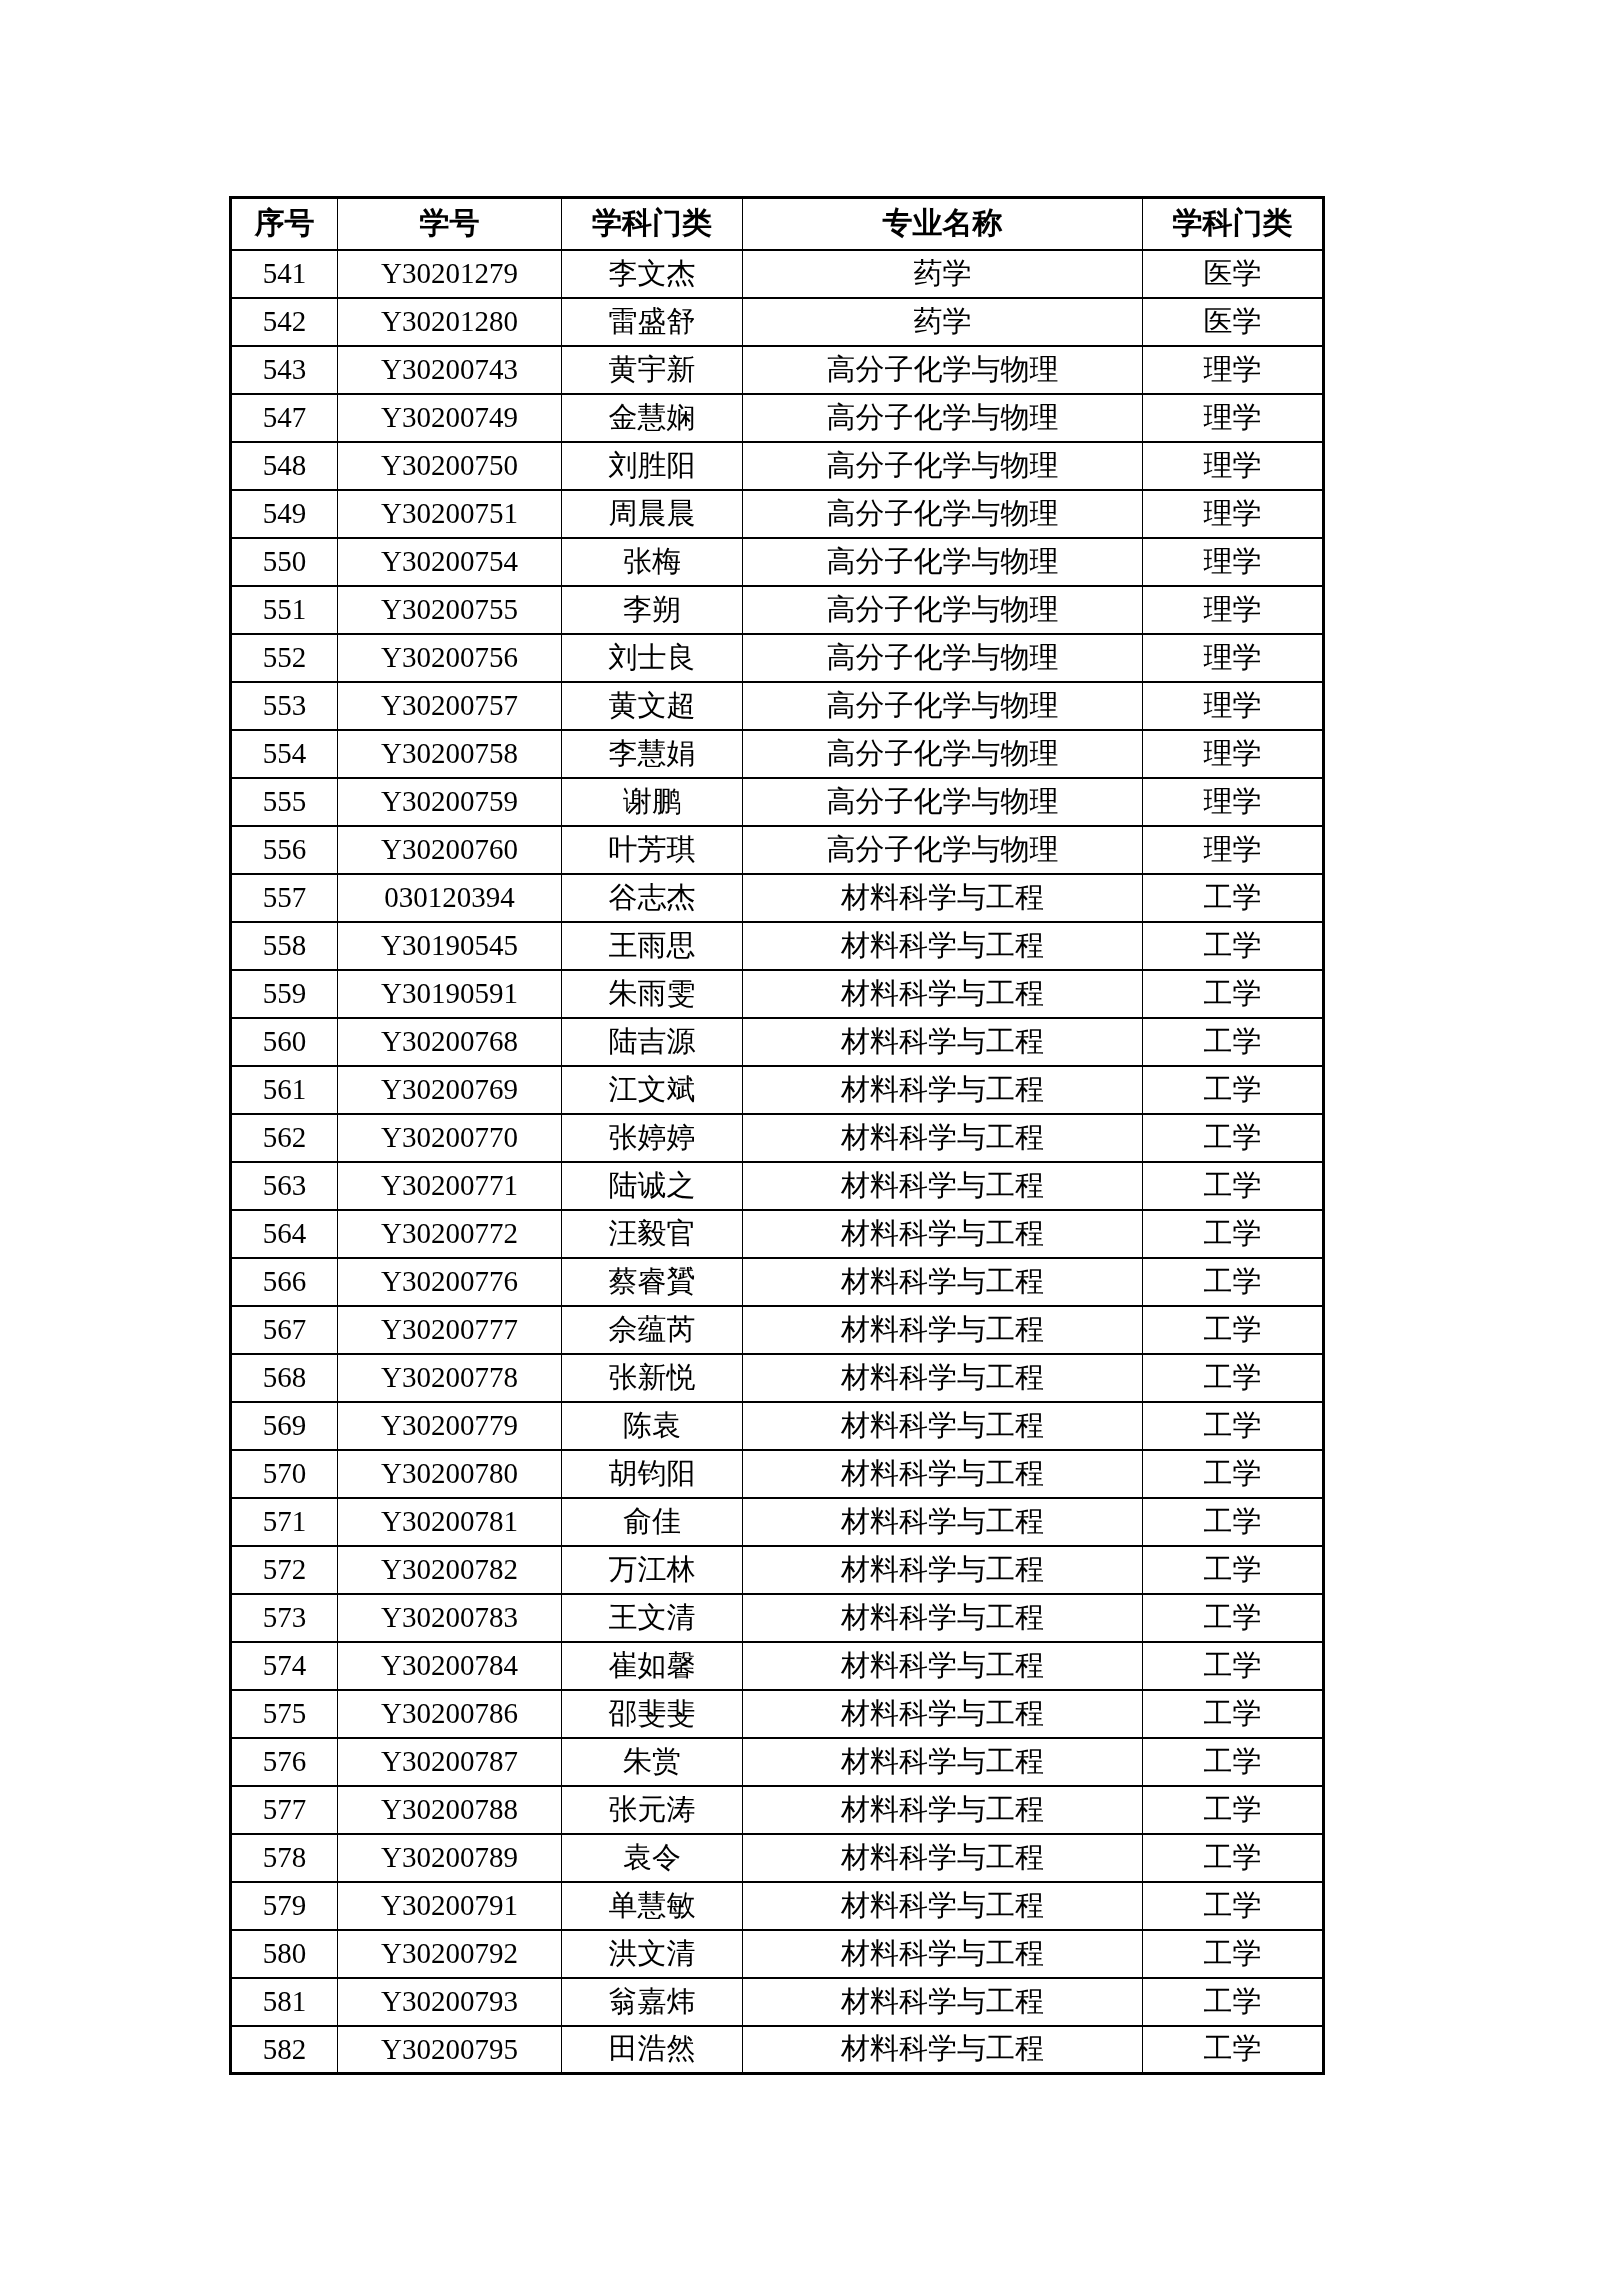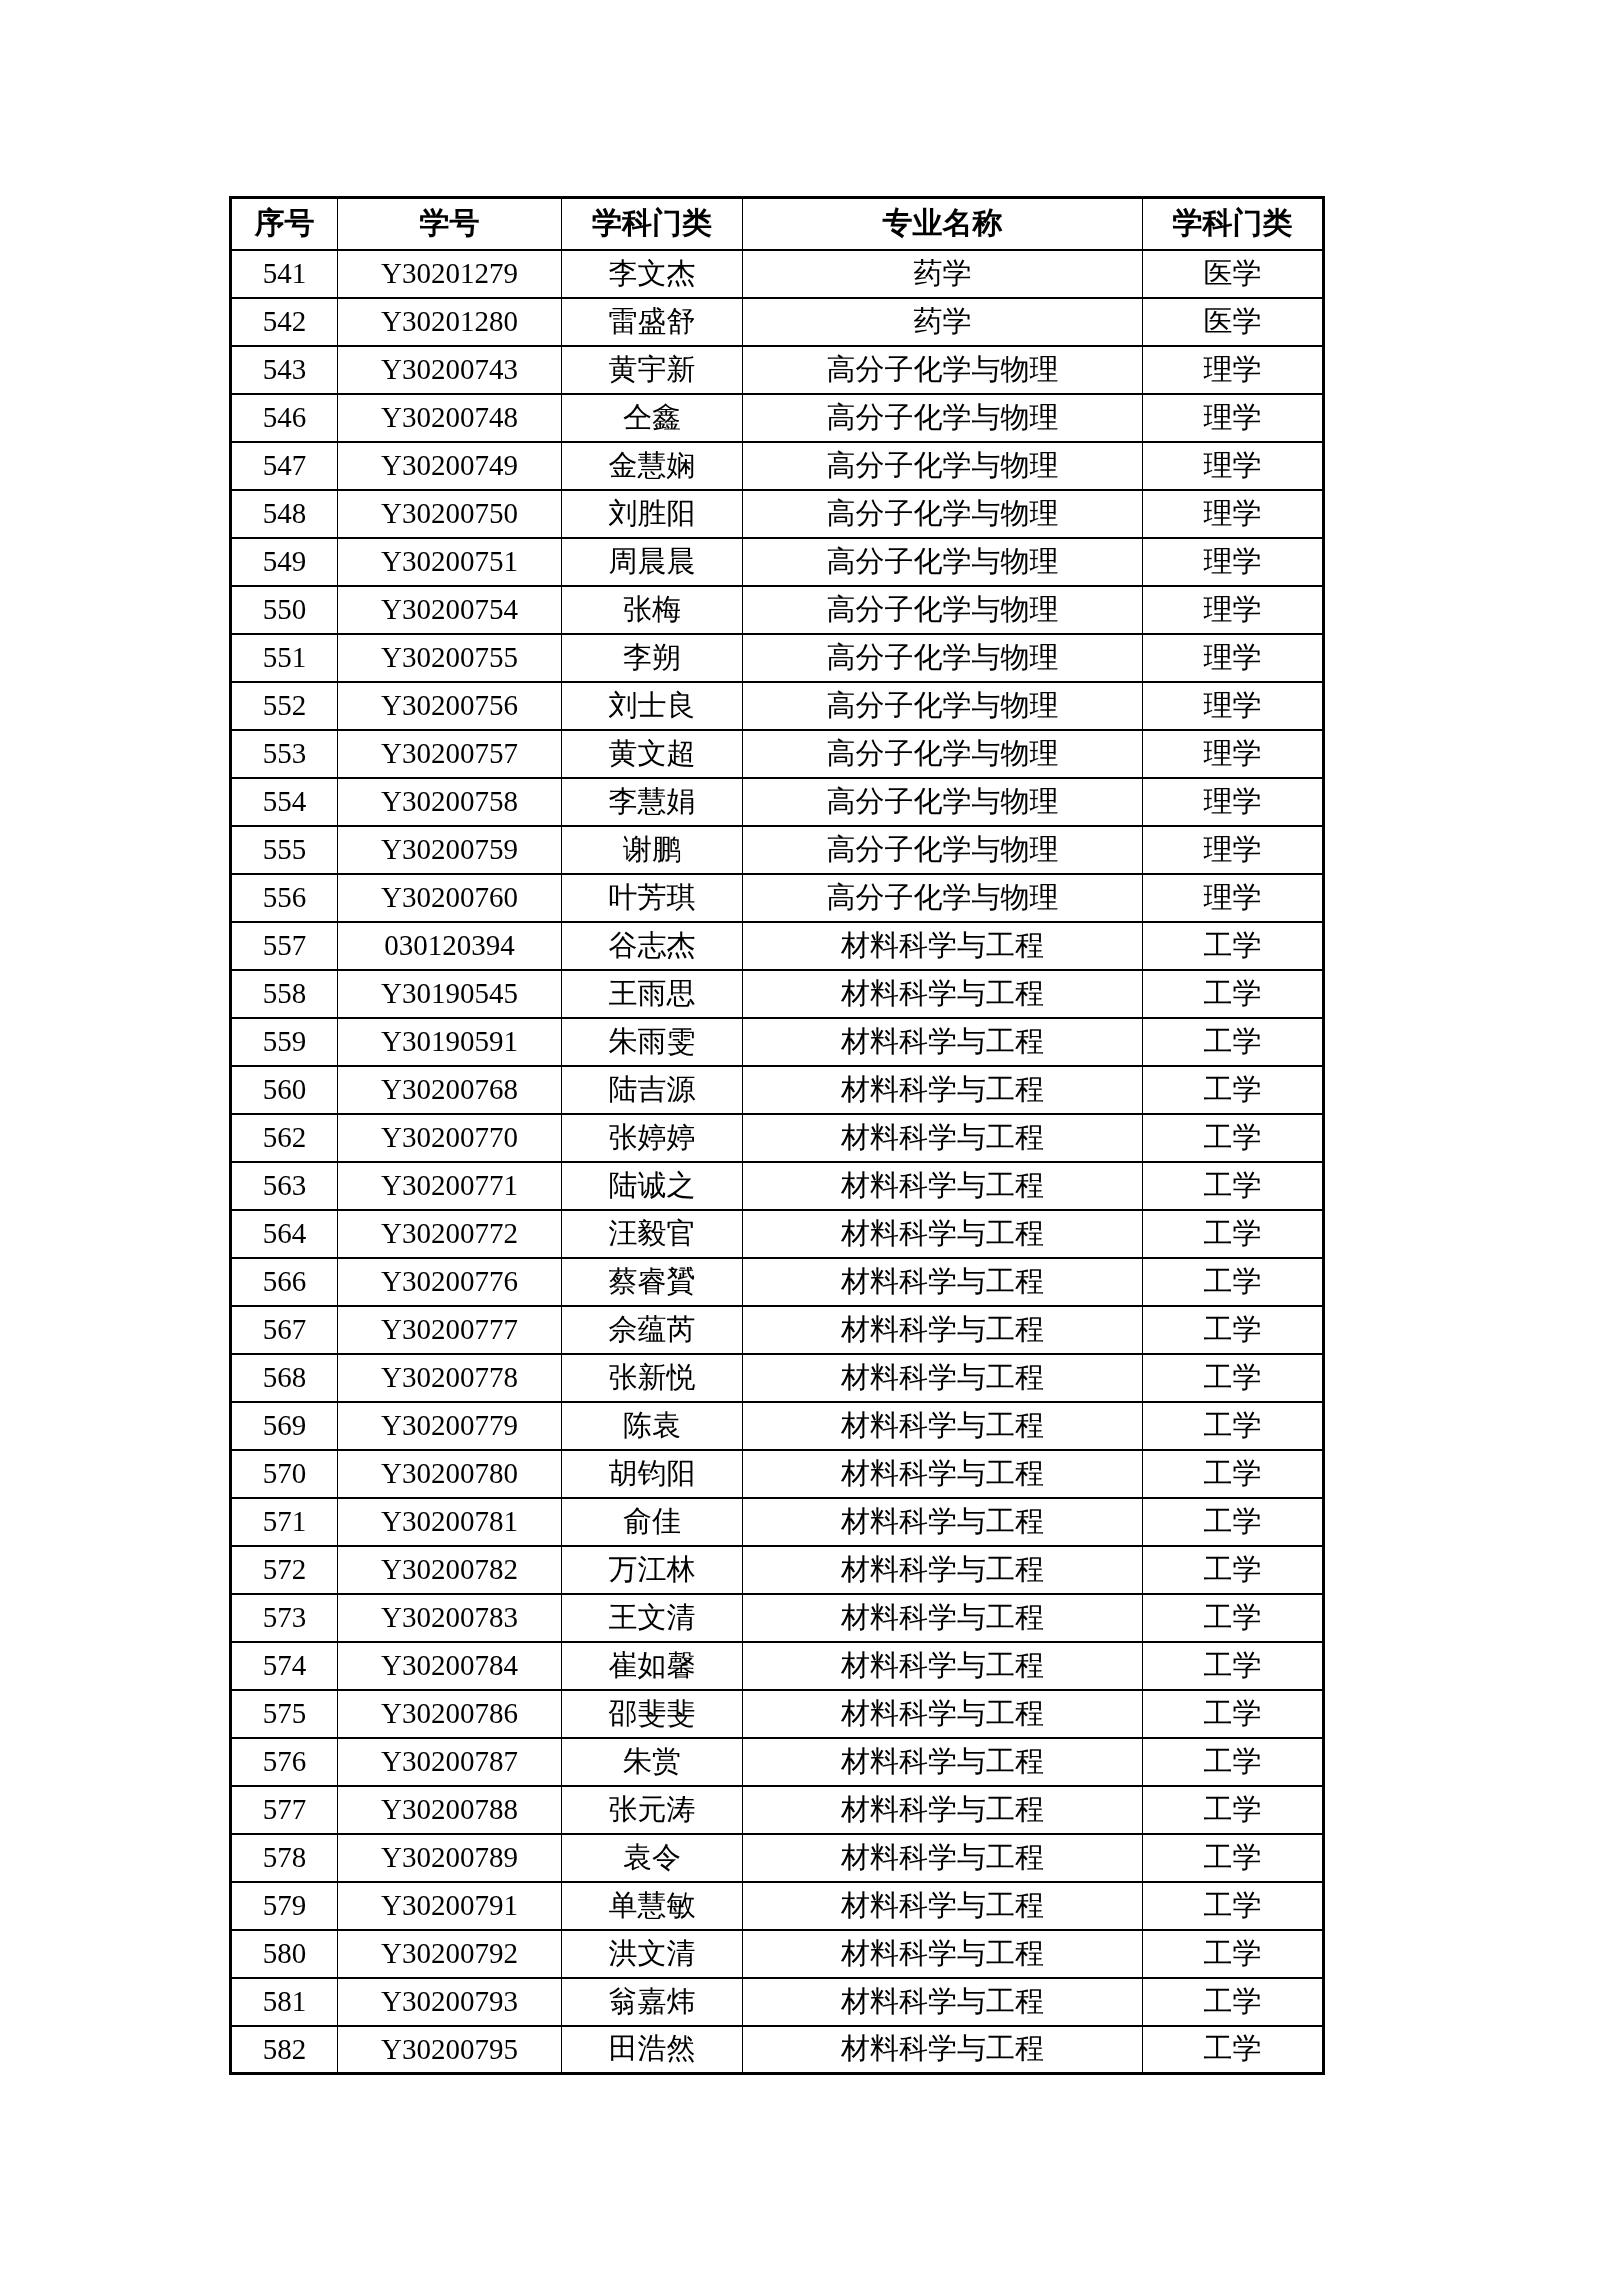--- a/index.html
+++ b/index.html
@@ -96,27 +96,20 @@
           <td>医学</td>
         </tr>
         <tr>
           <td>543</td>
           <td>Y30200743</td>
           <td>黄宇新</td>
           <td>高分子化学与物理</td>
           <td>理学</td>
         </tr>
         <tr>
-          <td>546</td>
-          <td>Y30200748</td>
-          <td>仝鑫</td>
-          <td>高分子化学与物理</td>
-          <td>理学</td>
-        </tr>
-        <tr>
           <td>547</td>
           <td>Y30200749</td>
           <td>金慧娴</td>
           <td>高分子化学与物理</td>
           <td>理学</td>
         </tr>
         <tr>
           <td>548</td>
           <td>Y30200750</td>
           <td>刘胜阳</td>
@@ -197,20 +190,27 @@
           <td>559</td>
           <td>Y30190591</td>
           <td>朱雨雯</td>
           <td>材料科学与工程</td>
           <td>工学</td>
         </tr>
         <tr>
           <td>560</td>
           <td>Y30200768</td>
           <td>陆吉源</td>
+          <td>材料科学与工程</td>
+          <td>工学</td>
+        </tr>
+        <tr>
+          <td>561</td>
+          <td>Y30200769</td>
+          <td>江文斌</td>
           <td>材料科学与工程</td>
           <td>工学</td>
         </tr>
         <tr>
           <td>562</td>
           <td>Y30200770</td>
           <td>张婷婷</td>
           <td>材料科学与工程</td>
           <td>工学</td>
         </tr>

